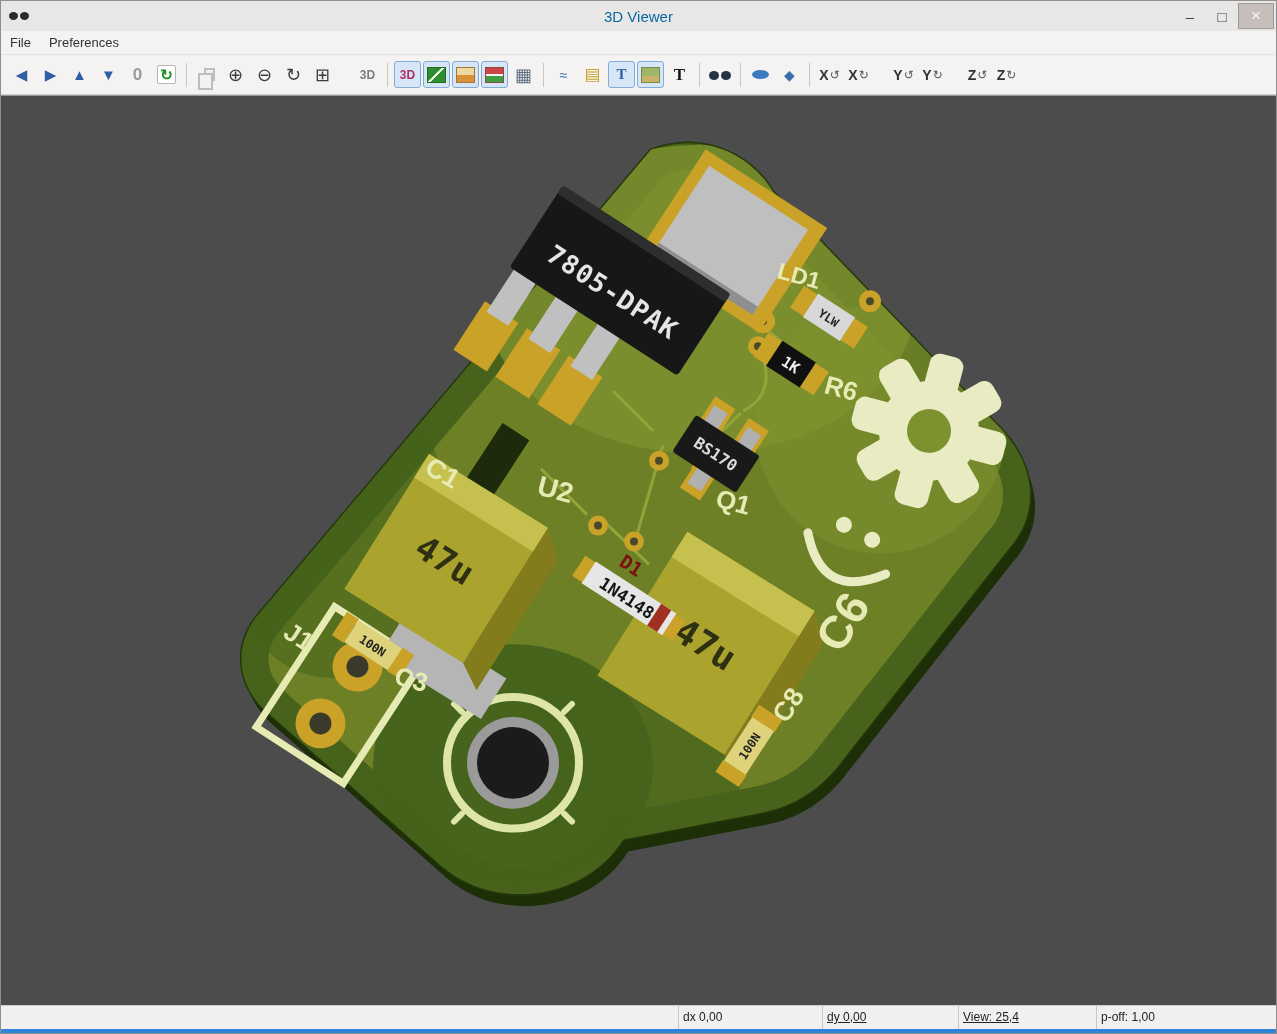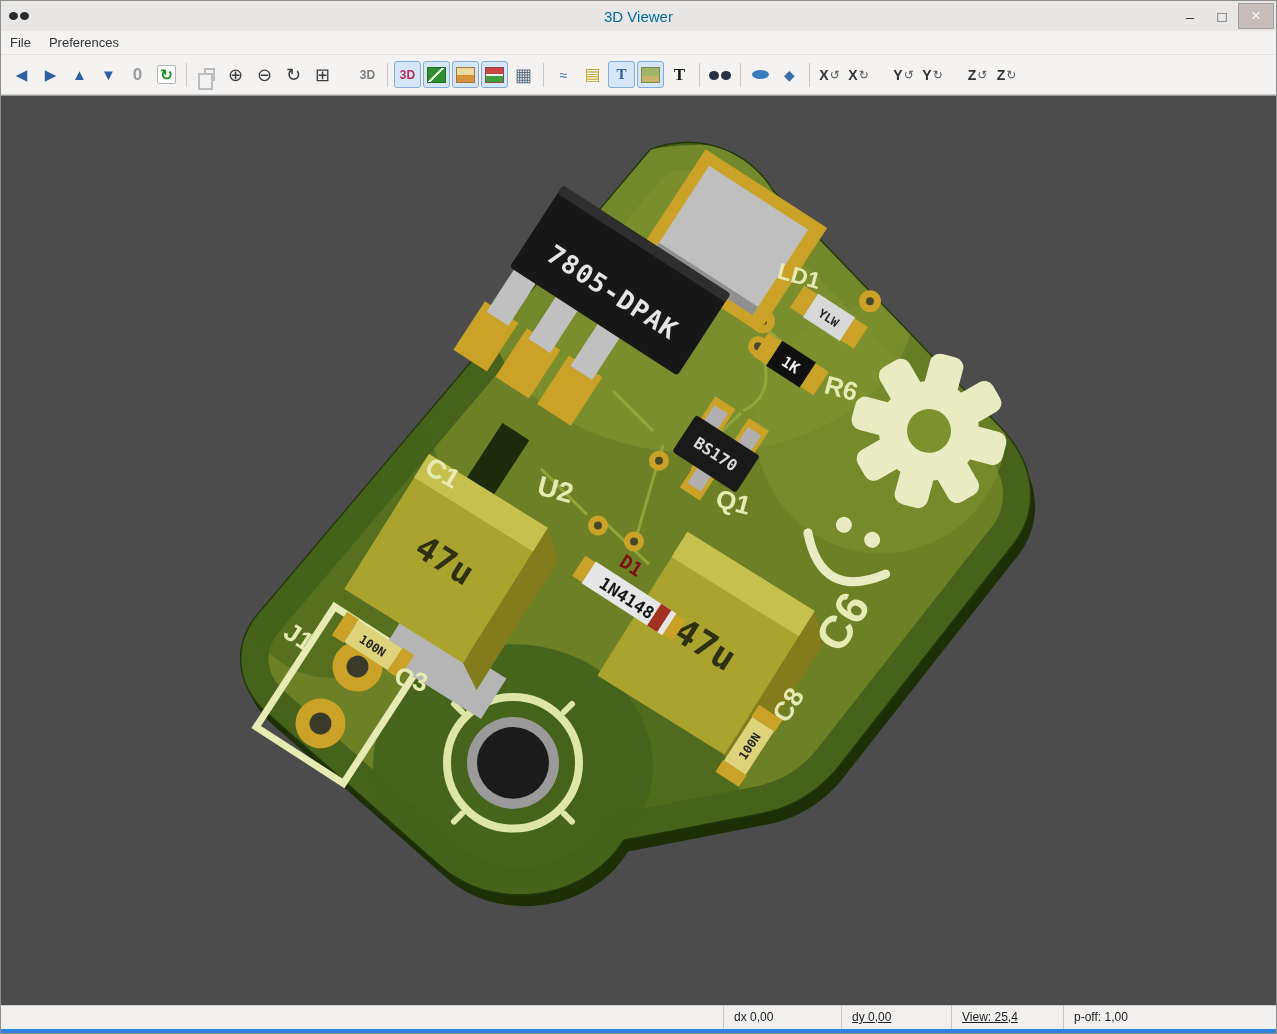--- a/index.html
+++ b/index.html
@@ -58,22 +58,22 @@
   .rot-letter{font-size:14px;font-weight:bold;color:#333;}
   .rot-arrow{font-size:12px;color:#555;margin-left:1px;}
   
   .viewport{flex:1 1 auto;background:#4c4c4c;position:relative;overflow:hidden;border-top:1px solid #9a9a9a;}
   .viewport svg{display:block;width:100%;height:100%;}
   .silk{fill:#e6ebb4;font-family:"Liberation Sans",sans-serif;font-weight:bold;}
   .comp-txt{font-family:"DejaVu Sans Mono",monospace;font-weight:bold;}
   
   .statusbar{height:24px;background:#f1f0ef;border-top:1px solid #cfcecd;display:flex;align-items:stretch;font-size:12px;color:#222;flex:0 0 auto;}
   .status-fill{flex:1 1 auto;}
-  .status-cell{border-left:1px solid #c9c8c7;padding:4px 10px 0 10px;white-space:nowrap;}
-  .w1{width:118px;}.w2{width:110px;text-decoration:underline;}.w3{width:112px;text-decoration:underline;}.w4{width:213px;}
+  .status-cell{border-left:1px solid #c9c8c7;padding:4px 10px 0 4px;white-space:nowrap;margin-left:26px;}
+  .w1{width:118px;}.w2{width:110px;text-decoration:underline;}.w3{width:112px;text-decoration:underline;}.w4{width:180px;}
   .accent{height:4px;background:#2f83d8;flex:0 0 auto;}
 </style>
 </head>
 <body>
 
 <div class="window">
 
   <div class="titlebar">
     <span class="app-icon"></span>
     <span class="title">3D Viewer</span>

